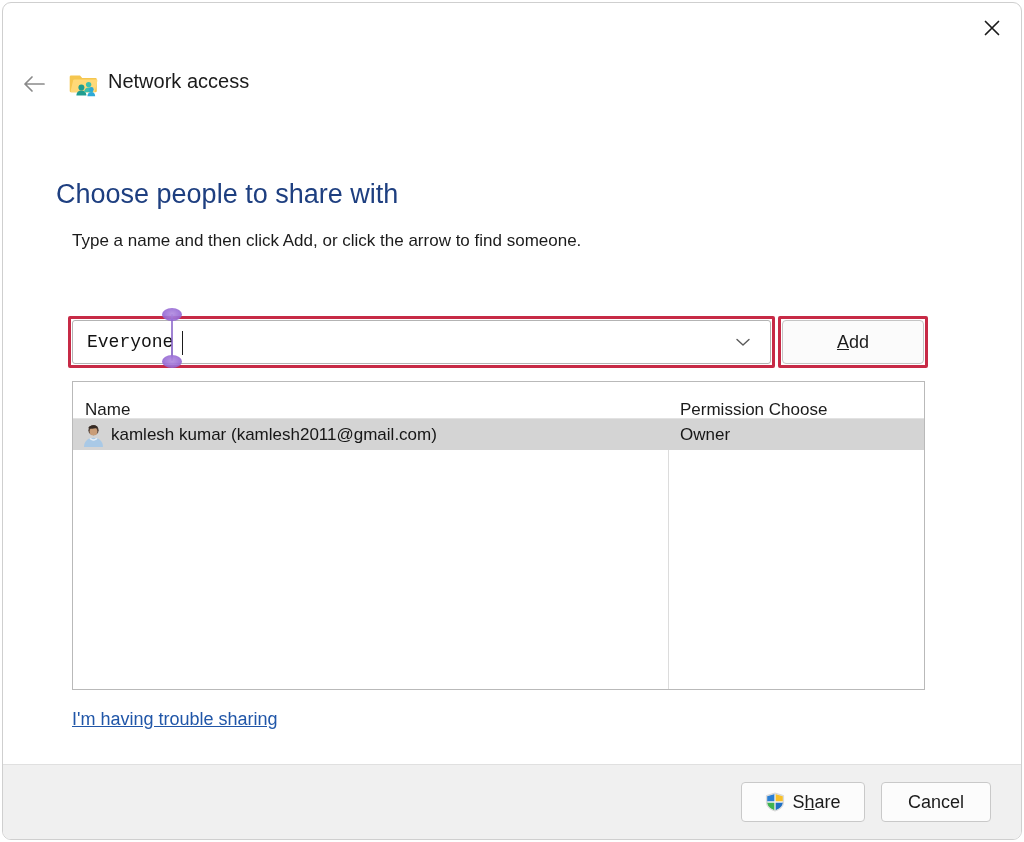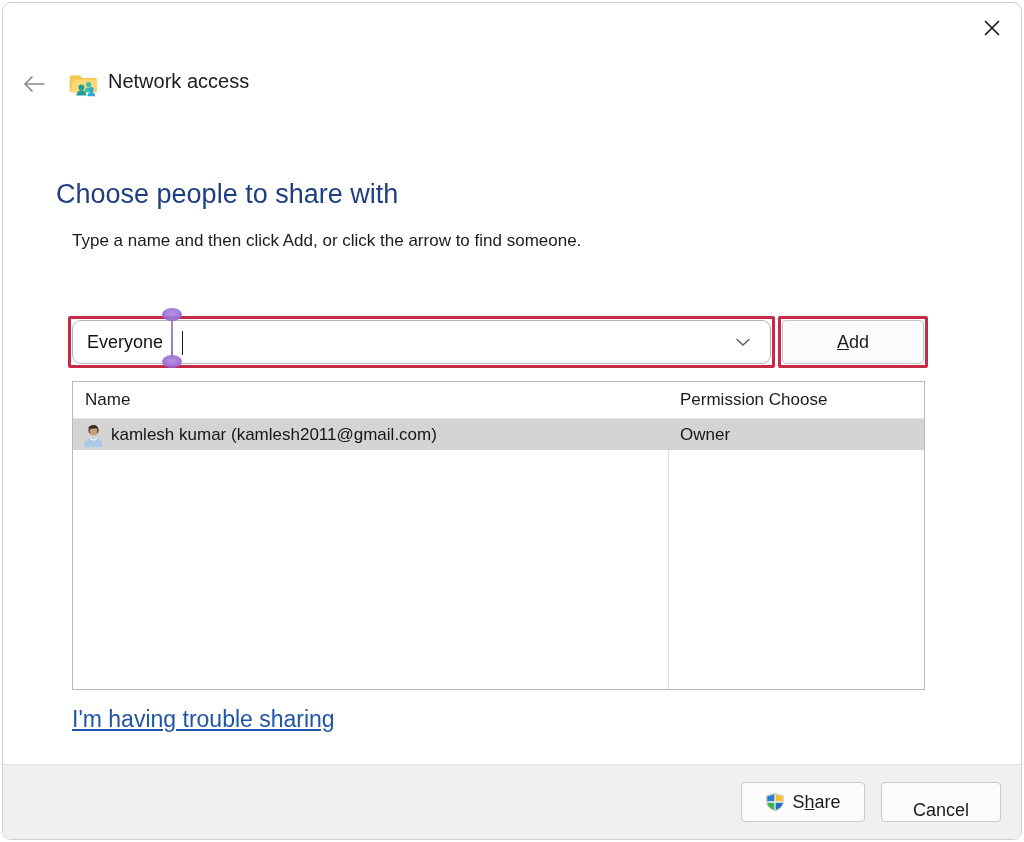--- a/index.html
+++ b/index.html
@@ -117,21 +117,22 @@
     height: 44px;
   }
   .combo {
     position: absolute;
     left: 0; top: 0;
     width: 699px;
     height: 44px;
     box-sizing: border-box;
     border: 1px solid #b3b3b3;
     background: #ffffff;
-    border-radius: 9px;
+    border-radius: 3px;
+    font-family: Liberation Mono, monospace;
   }
   .combo-value {
     position: absolute;
     left: 14px;
     top: 0;
     height: 42px;
     line-height: 42px;
     font-size: 18px;
     color: #121212;
     white-space: nowrap;
@@ -244,21 +245,21 @@
   .lv-header {
     position: absolute;
     left: 0; top: 0;
     width: 100%;
     height: 36px;
     border-bottom: 1px solid #e2e2e2;
     background: #ffffff;
   }
   .lv-header .hcell {
     position: absolute;
-    top: 0;
+    top: 10px;
     height: 36px;
     line-height: 36px;
     font-size: 17px;
     color: #1b1b1b;
     white-space: nowrap;
   }
   .hcell-name { left: 12px; }
   .hcell-perm { left: 607px; }
 
   .lv-row {
@@ -297,21 +298,21 @@
     font-size: 17px;
     color: #161616;
     white-space: nowrap;
   }
 
   
   .trouble-link {
     position: absolute;
     left: 69px;
     top: 704px;
-    font-size: 23px;
+    font-size: 18px;
     color: #2056a8;
     text-decoration: underline;
     line-height: 24px;
     white-space: nowrap;
     cursor: default;
   }
 
   
   .footer {
     position: absolute;
@@ -331,21 +332,21 @@
     background: #fcfcfc;
     border-radius: 4px;
     display: flex;
     align-items: center;
     justify-content: center;
     font-size: 18px;
     color: #1b1b1b;
     cursor: default;
   }
   .btn-share { left: 738px; width: 124px; }
-  .btn-cancel { left: 878px; width: 120px; align-items: flex-end; }
+  .btn-cancel { left: 878px; width: 110px; }
   .shield {
     width: 20px;
     height: 20px;
     margin-right: 7px;
     flex: 0 0 auto;
   }
 </style>
 </head>
 <body>
 

